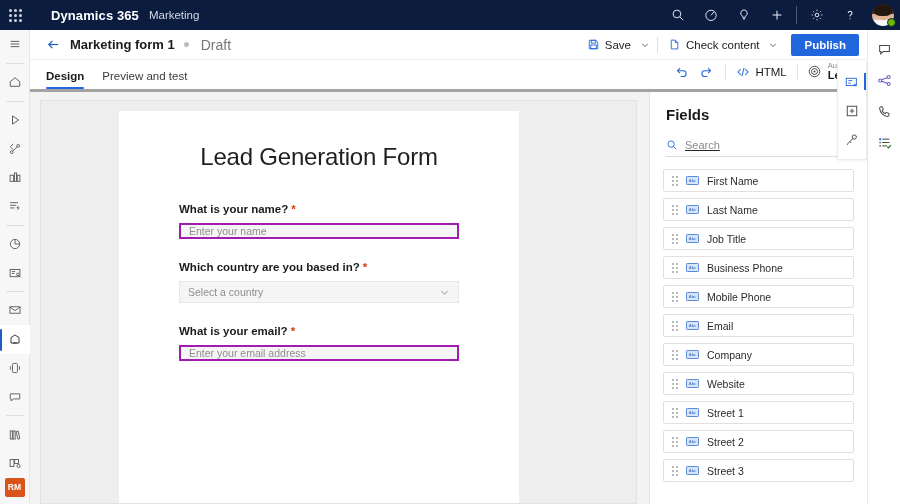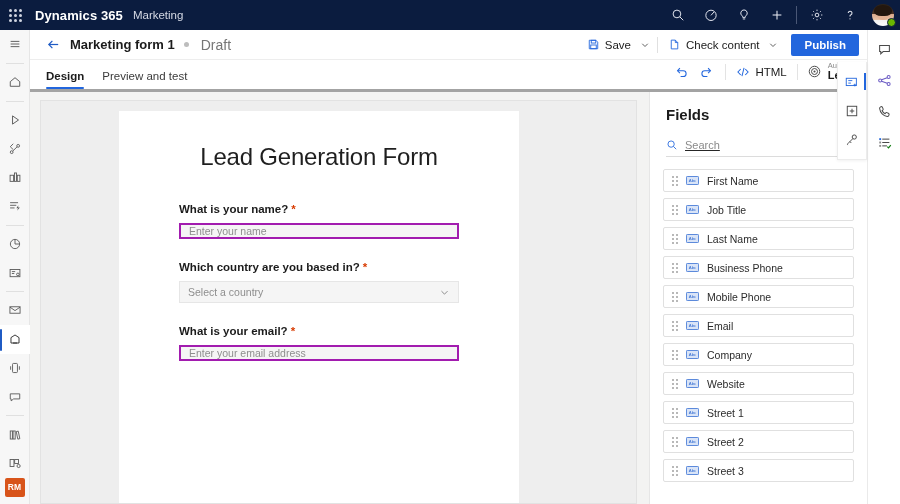--- a/index.html
+++ b/index.html
@@ -25,21 +25,21 @@
     display: flex; align-items: center; justify-content: center;
     cursor: pointer;
   }
   .waffle-grid {
     display: grid; grid-template-columns: repeat(3, 3px);
     grid-template-rows: repeat(3, 3px); gap: 2px;
   }
   .waffle-grid i { display:block; width: 3px; height: 3px; background: #cfd4e0; border-radius: 50%; }
   .brand {
     font-size: 13px; font-weight: 700; letter-spacing: .1px;
-    margin-left: 5px; color: #ffffff; white-space: nowrap;
+    margin-left: 21px; color: #ffffff; white-space: nowrap;
   }
   .brand-sub {
     font-size: 11.5px; font-weight: 400; color: #d4d8e4;
     margin-left: 10px; white-space: nowrap;
   }
   .suite-right {
     margin-left: auto; display: flex; align-items: center; height: 30px;
   }
   .suite-ico {
     width: 33px; height: 30px; display: flex; align-items: center; justify-content: center;
@@ -656,39 +656,39 @@
                 <i></i>
                 <i></i>
                 <i></i>
               </span>
             <span class="abc-ico">
               <svg width="13" height="9" viewBox="0 0 16 11">
                 <rect x="0.5" y="0.5" width="15" height="10" rx="1.2" fill="#d9e4f7" stroke="#2f6ad1"></rect>
                 <text x="8" y="7.6" font-size="5.4" fill="#2f6ad1" text-anchor="middle" font-family="Liberation Sans, sans-serif">Abc</text>
               </svg>
             </span>
+            <span class="fp-item-label">Last Name</span>
+          </div>
+
+          <div class="fp-item">
+            <span class="drag-dots">
+                <i></i>
+                <i></i>
+                <i></i>
+                <i></i>
+                <i></i>
+                <i></i>
+              </span>
+            <span class="abc-ico">
+              <svg width="13" height="9" viewBox="0 0 16 11">
+                <rect x="0.5" y="0.5" width="15" height="10" rx="1.2" fill="#d9e4f7" stroke="#2f6ad1"></rect>
+                <text x="8" y="7.6" font-size="5.4" fill="#2f6ad1" text-anchor="middle" font-family="Liberation Sans, sans-serif">Abc</text>
+              </svg>
+            </span>
             <span class="fp-item-label">Job Title</span>
-          </div>
-
-          <div class="fp-item">
-            <span class="drag-dots">
-                <i></i>
-                <i></i>
-                <i></i>
-                <i></i>
-                <i></i>
-                <i></i>
-              </span>
-            <span class="abc-ico">
-              <svg width="13" height="9" viewBox="0 0 16 11">
-                <rect x="0.5" y="0.5" width="15" height="10" rx="1.2" fill="#d9e4f7" stroke="#2f6ad1"></rect>
-                <text x="8" y="7.6" font-size="5.4" fill="#2f6ad1" text-anchor="middle" font-family="Liberation Sans, sans-serif">Abc</text>
-              </svg>
-            </span>
-            <span class="fp-item-label">Last Name</span>
           </div>
 
           <div class="fp-item">
             <span class="drag-dots">
                 <i></i>
                 <i></i>
                 <i></i>
                 <i></i>
                 <i></i>
                 <i></i>

